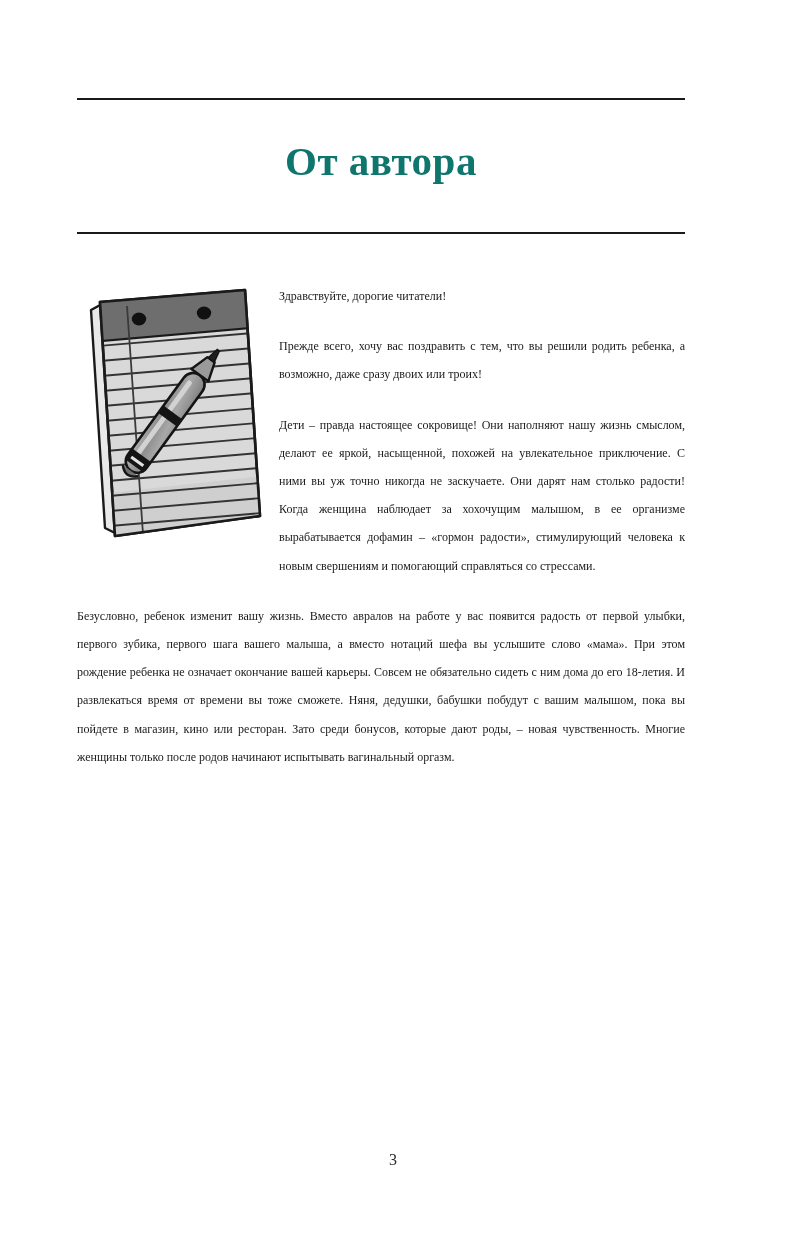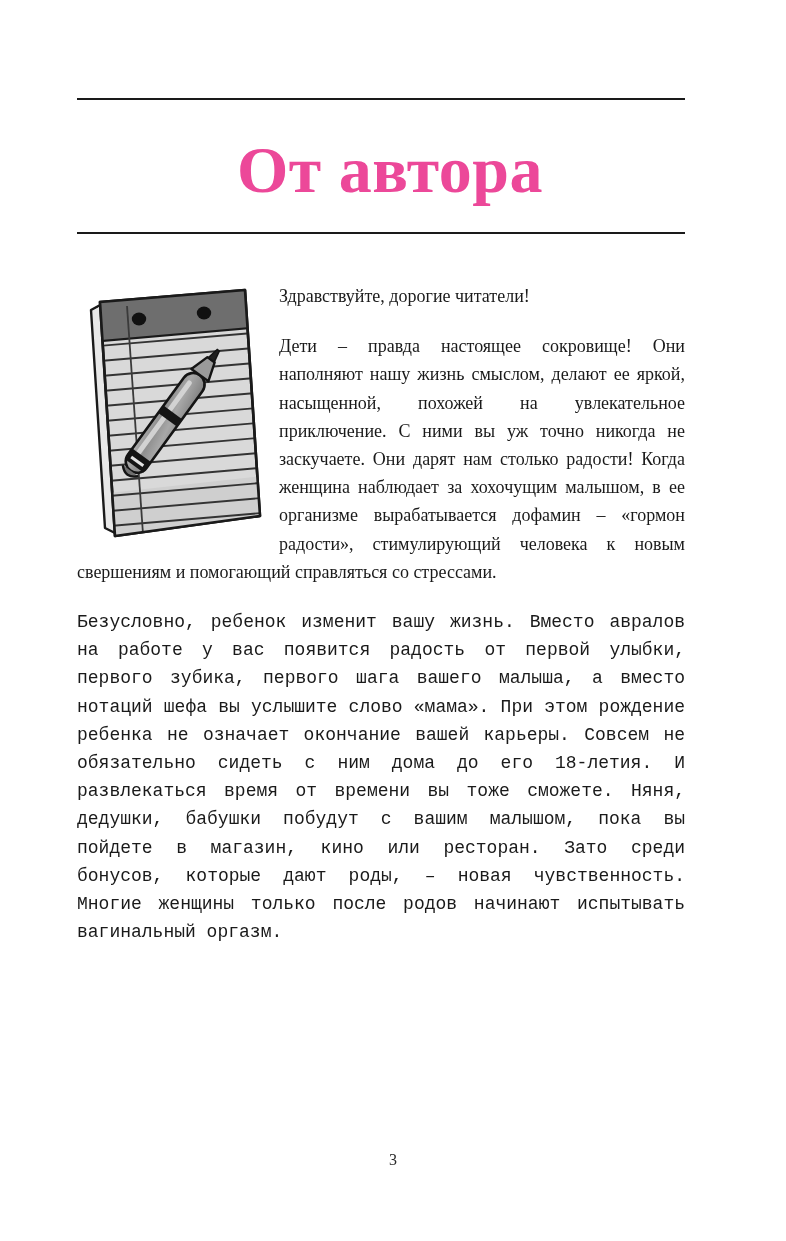--- a/index.html
+++ b/index.html
@@ -37,44 +37,44 @@
 
   
   .title {
     position: absolute;
     left: 77px;
     top: 131px;
     width: 608px;
     text-align: center;
     font-family: "Liberation Serif", "DejaVu Serif", serif;
     font-weight: bold;
-    font-size: 66px;
+    font-size: 41px;
     line-height: 60px;
     letter-spacing: 0.5px;
-    color: #ec4899;
-    margin: 9px;
+    color: #0f766e;
+    margin: 0;
   }
 
   
   .content {
     position: absolute;
     left: 77px;
     top: 282px;
     width: 608px;
   }
 
   .content p {
     margin: 0 0 22px 0;
-    font-size: 18px;
+    font-size: 12px;
     line-height: 28.2px;
     text-align: justify;
     text-justify: inter-word;
     hyphens: manual;
   }
-  .content p:last-child { margin-bottom: 0; font-family: Liberation Mono, monospace; }
+  .content p:last-child { margin-bottom: 0; }
 
   
   .figure {
     float: left;
     width: 186px;
     height: 262px;
     margin: 2px 16px 6px 0;
     shape-outside: inset(0);
     position: relative;
   }
@@ -169,19 +169,20 @@
           <path d="M148 129 L167 135 L167 144 L148 150 Z" fill="#9a9a9a" stroke="#141414" stroke-width="2.4" stroke-linejoin="round"></path>
 
           <path d="M167 136 L179 138.5 L179 141 L167 143.5 Z" fill="#1f1f1f" stroke="#141414" stroke-width="1.6"></path>
 
           <path d="M30 130 Q20 139.5 30 149" fill="#6f6f6f" stroke="#141414" stroke-width="2.4"></path>
         </g>
       </svg>
     </div>
 
     <p>Здравствуйте, дорогие читатели!</p>
+    <p>Прежде всего, хочу вас поздравить с тем, что вы решили родить ребенка, а возможно, даже сразу двоих или троих!</p>
     <p>Дети – правда настоящее сокровище! Они наполняют нашу жизнь смыслом, делают ее яркой, насыщенной, похожей на увлекательное приключение. С ними вы уж точно никогда не заскучаете. Они дарят нам столько радости! Когда женщина наблюдает за хохочущим малышом, в ее организме вырабатывается дофамин – «гормон радости», стимулирующий человека к новым свершениям и помогающий справляться со стрессами.</p>
     <p>Безусловно, ребенок изменит вашу жизнь. Вместо авралов на работе у вас появится радость от первой улыбки, первого зубика, первого шага вашего малыша, а вместо нотаций шефа вы услышите слово «мама». При этом рождение ребенка не означает окончание вашей карьеры. Совсем не обязательно сидеть с ним дома до его 18-летия. И развлекаться время от времени вы тоже сможете. Няня, дедушки, бабушки побудут с вашим малышом, пока вы пойдете в магазин, кино или ресторан. Зато среди бонусов, которые дают роды, – новая чувственность. Многие женщины только после родов начинают испытывать вагинальный оргазм.</p>
   </div>
 
   <div class="folio">3</div>
 
 </div>
 
 </body></html>

